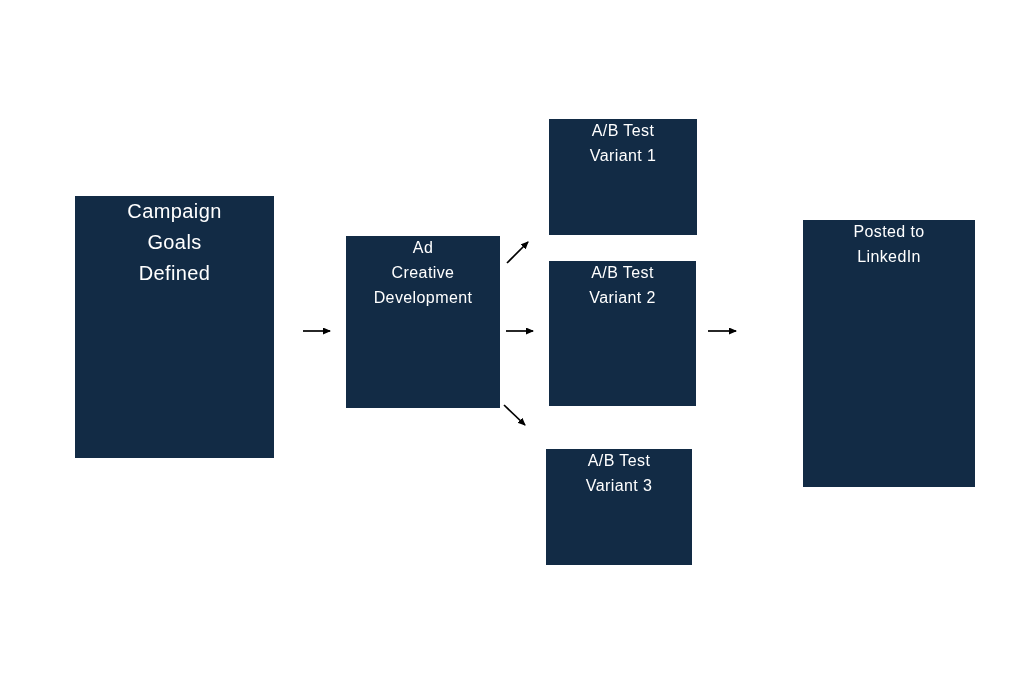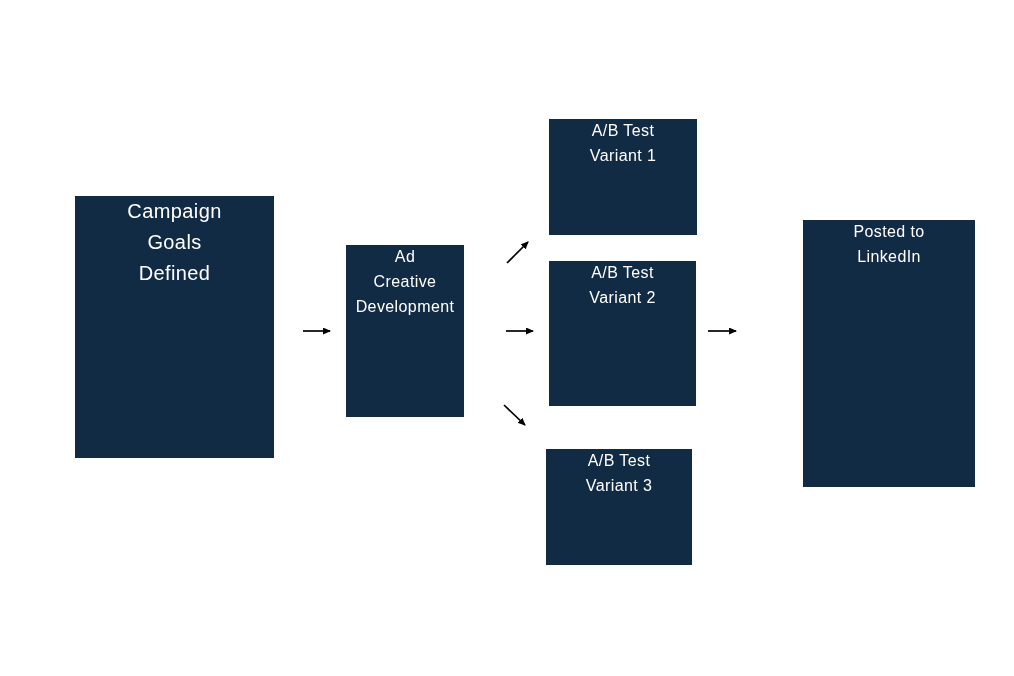--- a/index.html
+++ b/index.html
@@ -34,21 +34,21 @@
   }
   .node .label {
     white-space: pre-line;
     line-height: 1.55;
   }
   .node-campaign-goals {
     left: 75px; top: 196px; width: 199px; height: 262px;
     font-size: 20px;
   }
   .node-ad-creative {
-    left: 346px; top: 245px; width: 118px; height: 172px;
+    left: 346px; top: 236px; width: 154px; height: 172px;
     font-size: 16px;
   }
   .node-variant-1 {
     left: 549px; top: 119px; width: 148px; height: 116px;
     font-size: 16px;
   }
   .node-variant-2 {
     left: 549px; top: 261px; width: 147px; height: 145px;
     font-size: 16px;
   }

